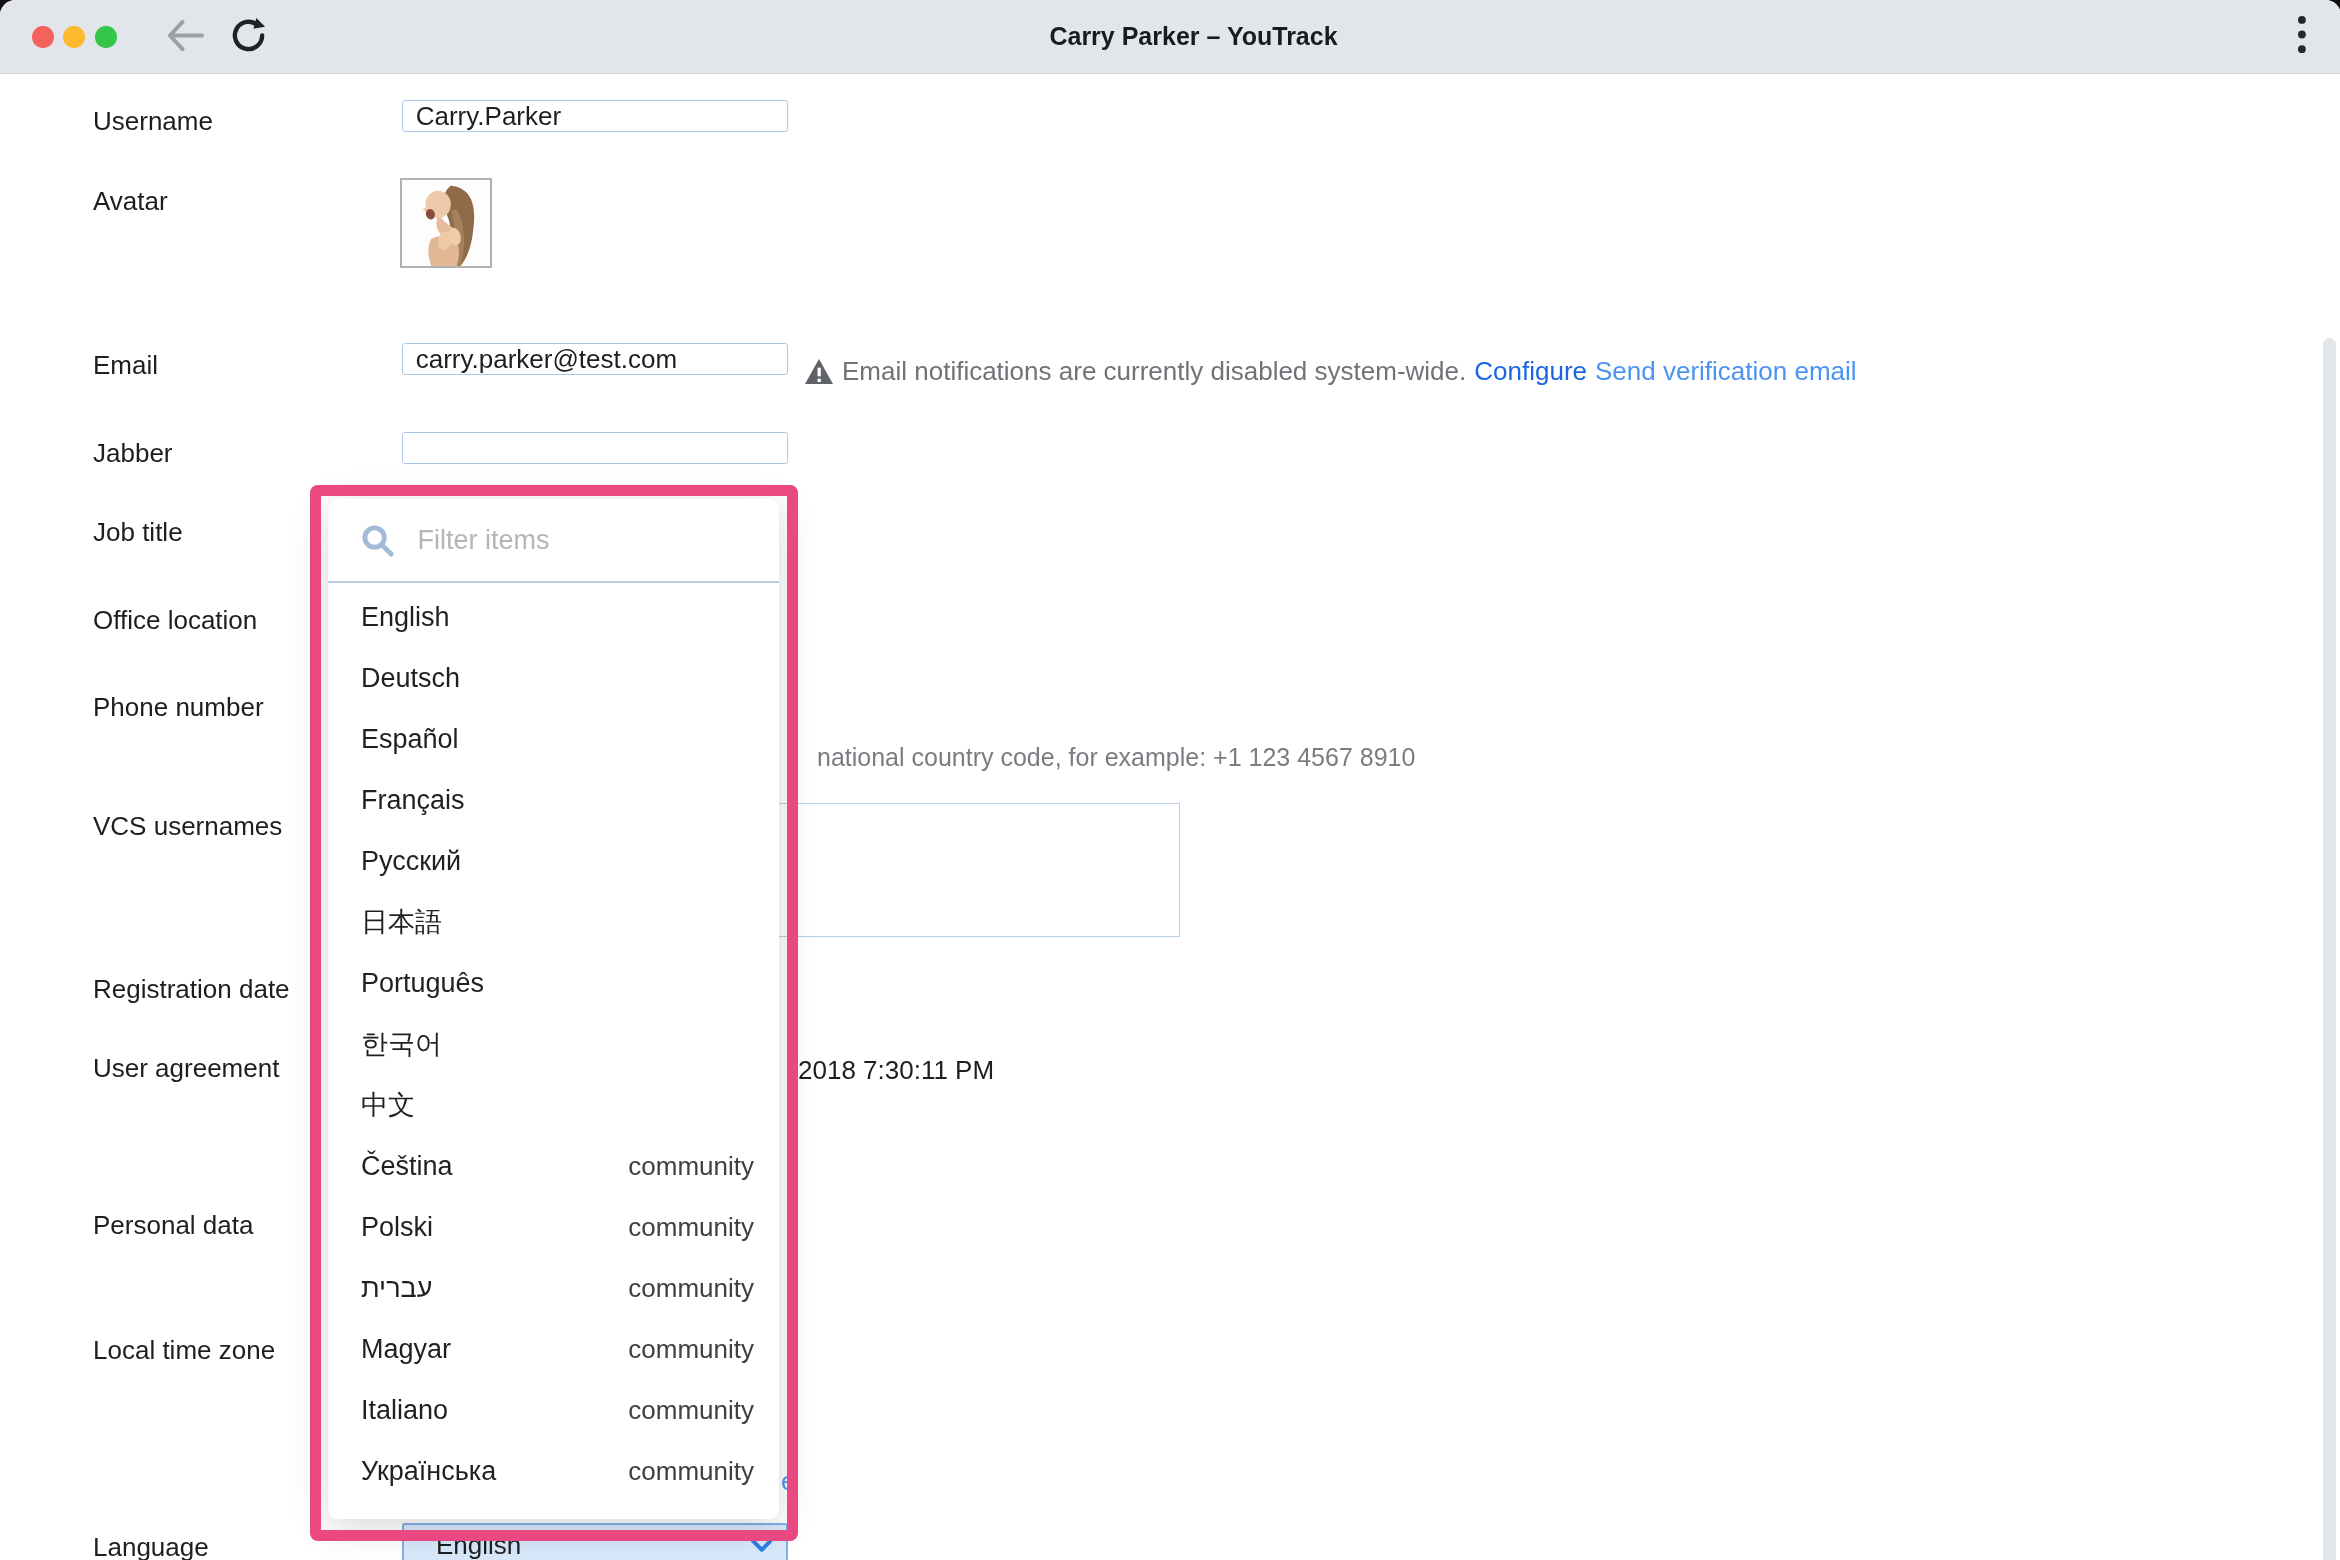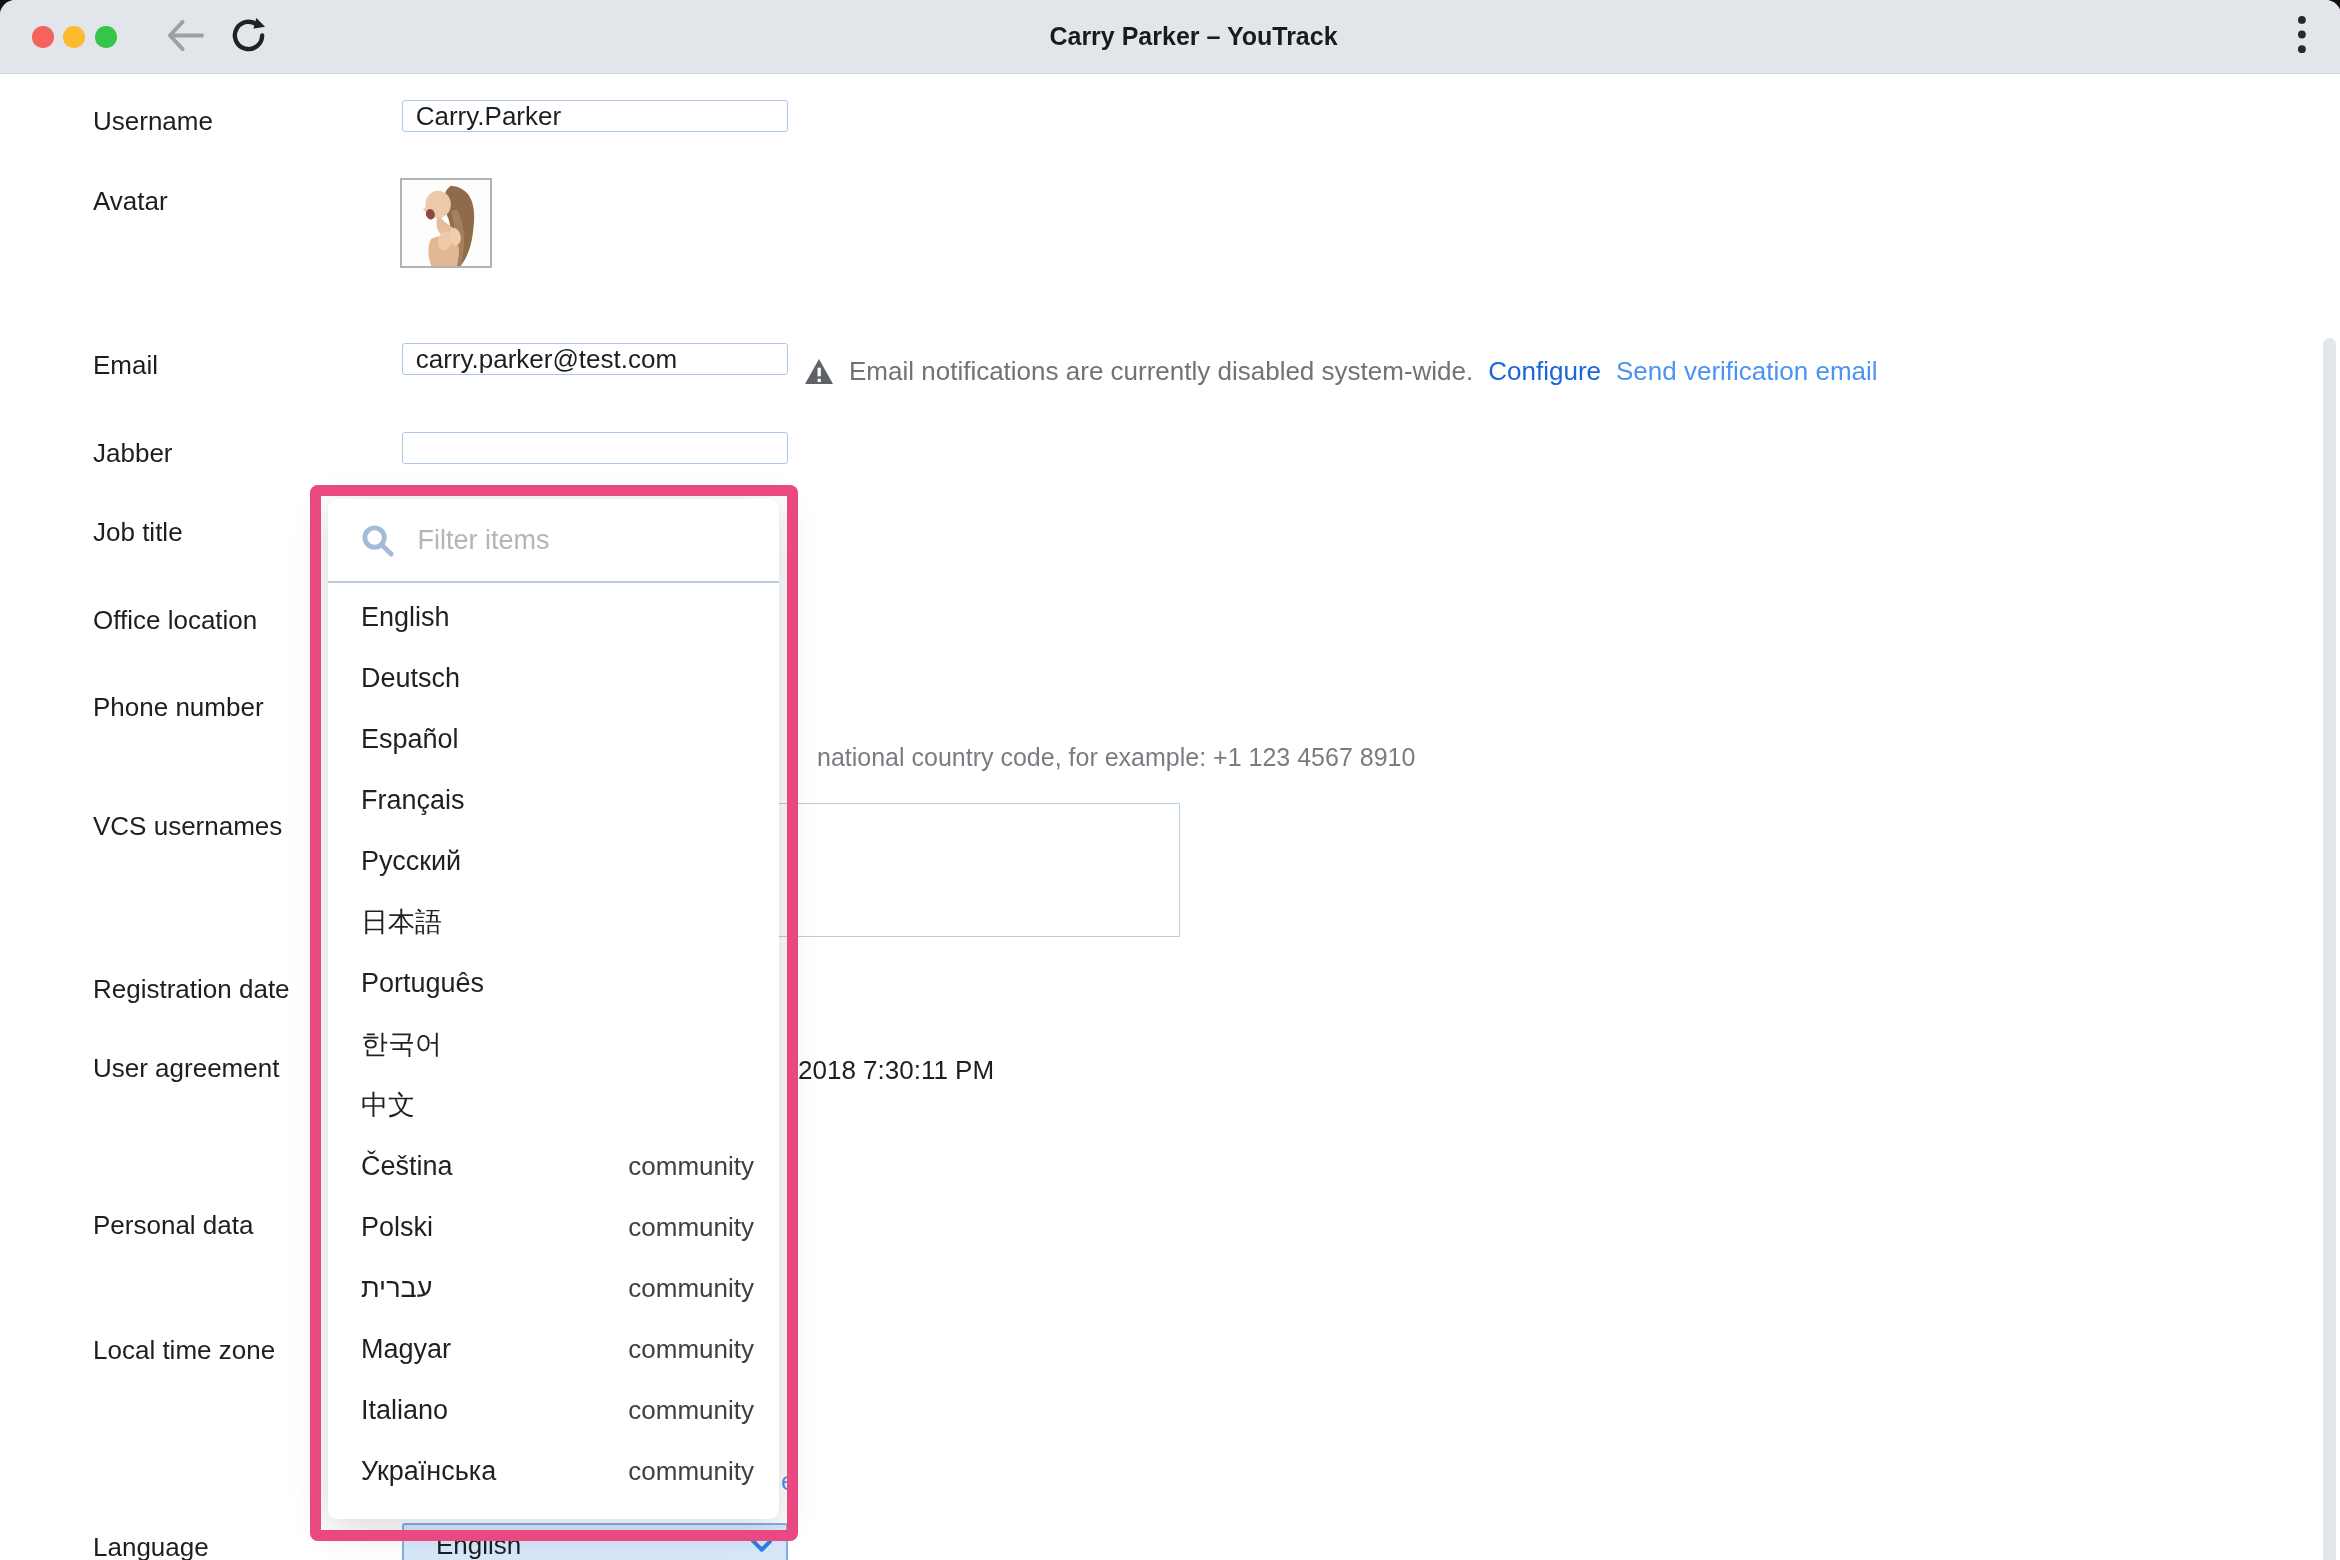--- a/index.html
+++ b/index.html
@@ -19,21 +19,21 @@
          align-items:center;justify-content:center;font-size:25px;font-weight:600;color:#1a1b1e;padding-left:23px;}
   .kebab{position:absolute;right:17.6px;top:13.7px;width:43px;height:47px;border:none;background:transparent;
          display:flex;align-items:center;justify-content:center;padding:0;cursor:pointer;}
   
   .content{position:absolute;left:0;top:74px;right:0;bottom:0;background:#fff;}
   .lbl{position:absolute;left:93px;font-size:26px;line-height:33px;color:#1d1e21;white-space:nowrap;}
   .tinput{position:absolute;left:402px;width:386px;height:32px;border:1px solid #abc8ea;border-radius:2.9px;
           font-family:inherit;font-size:26px;color:#1d1e21;padding:0 12.7px;box-sizing:border-box;outline:none;background:#fff;}
   .avatarbox{position:absolute;left:400px;top:104px;width:88px;height:86px;border:2px solid #b2b2b2;
              background:#fff;box-sizing:content-box;cursor:pointer;}
-  .notice{position:absolute;left:804px;top:275px;height:44px;display:flex;align-items:center;gap:15px;
+  .notice{position:absolute;left:804px;top:275px;height:44px;display:flex;align-items:center;gap:8px;
           font-size:26px;white-space:nowrap;}
   .notice .ntext{color:#6f7378;}
   .link1{color:#1b66e0;text-decoration:none;cursor:pointer;}
   .link2{color:#4b93f0;text-decoration:none;cursor:pointer;}
   .hint{position:absolute;left:817px;top:669px;font-size:25px;color:#797d82;white-space:nowrap;z-index:1;}
   .vcsarea{position:absolute;left:770px;top:729px;width:404px;height:128px;border:1px solid #b9cfe4;
            background:#fff;z-index:1;resize:none;outline:none;}
   .uafrag{position:absolute;left:798px;top:981px;font-size:26px;color:#1d1e21;white-space:nowrap;z-index:1;}
   .obscured{position:absolute;left:781px;top:1392px;font-size:26px;color:#4b93f0;z-index:1;cursor:pointer;}
   

